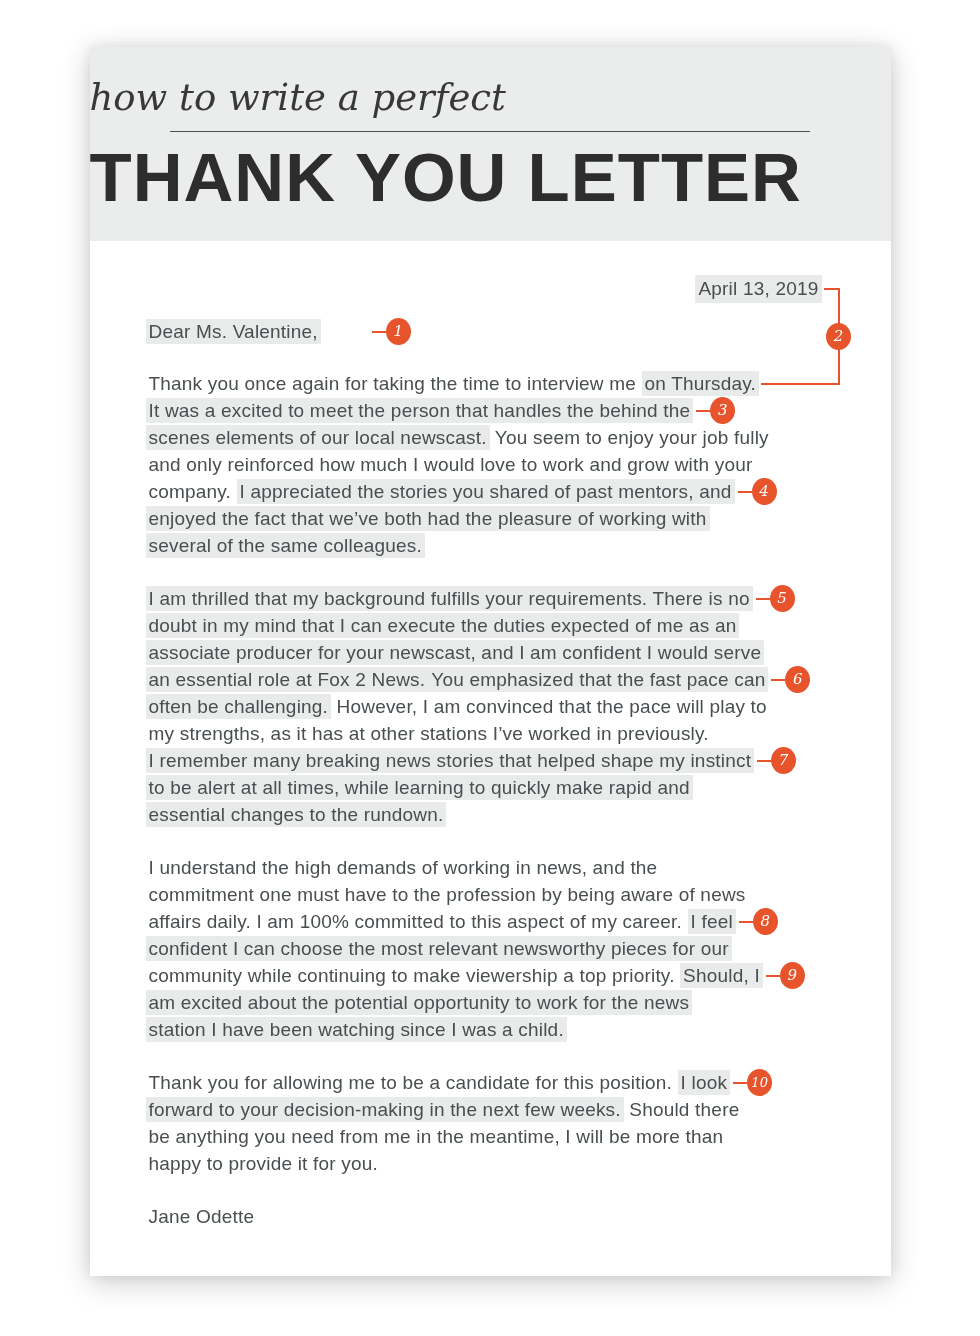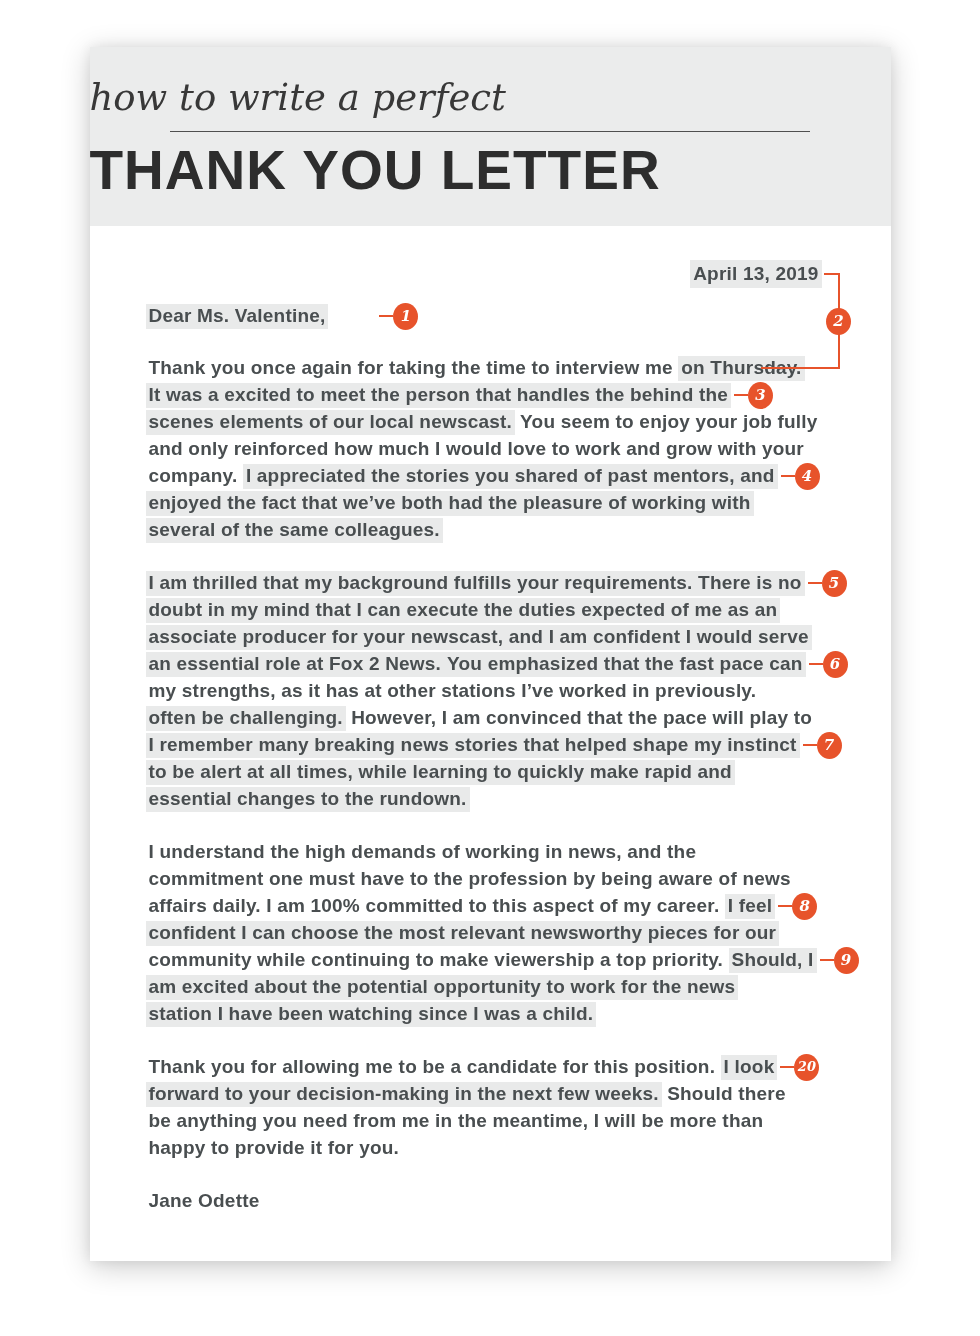--- a/index.html
+++ b/index.html
@@ -25,27 +25,27 @@
   }
   .eyebrow{
     font-family:"DejaVu Serif",serif;font-style:italic;
     font-size:37px;line-height:1.15;color:#383838;
   }
   .divider{
     width:640px;height:0;margin:11px auto 9px;
     border-top:1.5px solid #4f4f4f;
   }
   .title{
-    font-size:55px;font-weight:bold;letter-spacing:1px;
+    font-size:69px;font-weight:bold;letter-spacing:1px;
     line-height:1.08;color:#2d2d2d;
   }
   .letter-body{
     position:relative;
     padding:34px 0 0 59px;
-    font-size:19px;letter-spacing:0.2px;color:var(--text);font-weight:bold;
+    font-size:19px;letter-spacing:0.2px;color:var(--text);
   }
   .date-row{
     display:flex;justify-content:flex-end;
     padding-right:69px;height:28px;margin-bottom:15px;
   }
   .date-row .hl{height:28px;}
   .salutation-row{
     display:flex;align-items:center;height:27px;margin-bottom:25px;white-space:pre;gap:48px;
   }
   .para{margin-bottom:26px;}
@@ -107,37 +107,37 @@
           <div class="line"><span class="txt">and only reinforced how much I would love to work and grow with your</span></div>
           <div class="line"><span class="txt">company. </span><span class="hl">I appreciated the stories you shared of past mentors, and</span><span class="callout"><span class="c-dash"></span><span class="c-circle">4</span></span></div>
           <div class="line"><span class="hl">enjoyed the fact that we’ve both had the pleasure of working with</span></div>
           <div class="line"><span class="hl">several of the same colleagues.</span></div>
         </div>
         <div class="para">
           <div class="line"><span class="hl">I am thrilled that my background fulfills your requirements. There is no</span><span class="callout"><span class="c-dash"></span><span class="c-circle">5</span></span></div>
           <div class="line"><span class="hl">doubt in my mind that I can execute the duties expected of me as an</span></div>
           <div class="line"><span class="hl">associate producer for your newscast, and I am confident I would serve</span></div>
           <div class="line"><span class="hl">an essential role at Fox 2 News.</span><span class="txt"> </span><span class="hl">You emphasized that the fast pace can</span><span class="callout"><span class="c-dash"></span><span class="c-circle">6</span></span></div>
+          <div class="line"><span class="hl">often be challenging.</span><span class="txt"> However, I am convinced that the pace will play to</span></div>
           <div class="line"><span class="txt">my strengths, as it has at other stations I’ve worked in previously.</span></div>
-          <div class="line"><span class="hl">often be challenging.</span><span class="txt"> However, I am convinced that the pace will play to</span></div>
           <div class="line"><span class="hl">I remember many breaking news stories that helped shape my instinct</span><span class="callout"><span class="c-dash"></span><span class="c-circle">7</span></span></div>
           <div class="line"><span class="hl">to be alert at all times, while learning to quickly make rapid and</span></div>
           <div class="line"><span class="hl">essential changes to the rundown.</span></div>
         </div>
         <div class="para">
           <div class="line"><span class="txt">I understand the high demands of working in news, and the</span></div>
           <div class="line"><span class="txt">commitment one must have to the profession by being aware of news</span></div>
           <div class="line"><span class="txt">affairs daily. I am 100% committed to this aspect of my career. </span><span class="hl">I feel</span><span class="callout"><span class="c-dash"></span><span class="c-circle">8</span></span></div>
           <div class="line"><span class="hl">confident I can choose the most relevant newsworthy pieces for our</span></div>
           <div class="line"><span class="txt">community while continuing to make viewership a top priority. </span><span class="hl">Should, I</span><span class="callout"><span class="c-dash"></span><span class="c-circle">9</span></span></div>
           <div class="line"><span class="hl">am excited about the potential opportunity to work for the news</span></div>
           <div class="line"><span class="hl">station I have been watching since I was a child.</span></div>
         </div>
         <div class="para">
-          <div class="line"><span class="txt">Thank you for allowing me to be a candidate for this position. </span><span class="hl">I look</span><span class="callout"><span class="c-dash"></span><span class="c-circle small">20</span></span></div>
+          <div class="line"><span class="txt">Thank you for allowing me to be a candidate for this position. </span><span class="hl">I look</span><span class="callout"><span class="c-dash"></span><span class="c-circle small">10</span></span></div>
           <div class="line"><span class="hl">forward to your decision-making in the next few weeks.</span><span class="txt"> Should there</span></div>
           <div class="line"><span class="txt">be anything you need from me in the meantime, I will be more than</span></div>
           <div class="line"><span class="txt">happy to provide it for you.</span></div>
         </div>
       </div>
 
     <div class="signature-row">
       <span class="txt">Jane Odette</span>
     </div>
 

